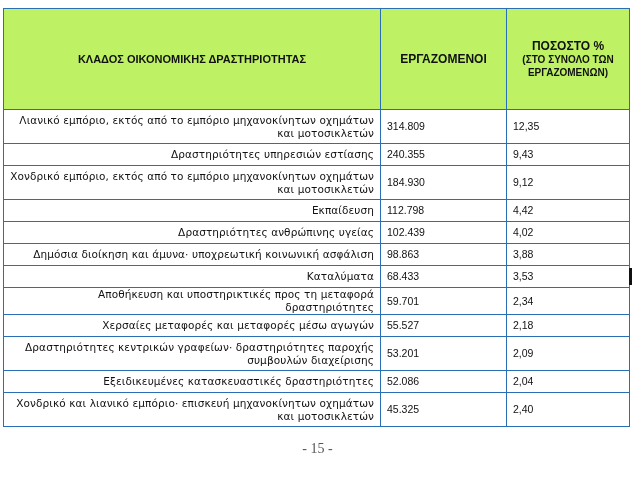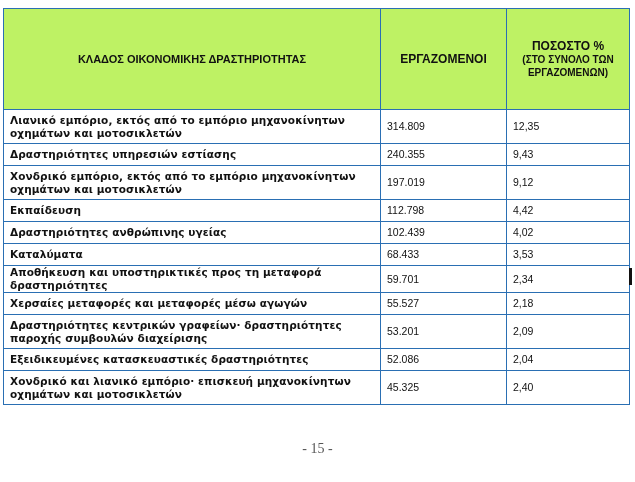--- a/index.html
+++ b/index.html
@@ -22,21 +22,21 @@
     text-align: center;
     vertical-align: middle;
   }
   table.stats th.c1 { font-size: 11px; }
   table.stats th.c2 { font-size: 12px; }
   table.stats th.c3 { font-size: 12px; line-height: 14px; }
   table.stats th.c3 .sub { display: block; font-size: 10px; line-height: 13px; }
   col.w1 { width: 377px; }
   col.w2 { width: 126px; }
   col.w3 { width: 123px; }
-  td.label { text-align: left; letter-spacing: 0.1px; font-weight: bold; }
+  td.label { text-align: right; letter-spacing: 0.1px; }
   td.num { text-align: left; font-size: 12.5px; font-family: "Liberation Sans", sans-serif; }
   tr.r1 td { height: 33px; }
   tr.r0 td { height: 21px; }
   .cursor-mark { position: absolute; left: 629px; top: 268px; width: 3px; height: 17px; background: #111; }
   .page-number { position: absolute; left: 0; width: 635px; top: 441px; text-align: center; font-family: "Liberation Serif", serif; font-size: 14px; color: #555; }
 </style>
 </head>
 <body>
 
 <table class="stats">
@@ -61,32 +61,37 @@
       <td class="num">314.809</td>
       <td class="num">12,35</td>
     </tr>
     <tr class="r0">
       <td class="label">Δραστηριότητες υπηρεσιών εστίασης</td>
       <td class="num">240.355</td>
       <td class="num">9,43</td>
     </tr>
     <tr class="r1">
       <td class="label">Χονδρικό εμπόριο, εκτός από το εμπόριο μηχανοκίνητων οχημάτων και μοτοσικλετών</td>
-      <td class="num">197.019</td>
+      <td class="num">184.930</td>
       <td class="num">9,12</td>
     </tr>
     <tr class="r0">
       <td class="label">Εκπαίδευση</td>
       <td class="num">112.798</td>
       <td class="num">4,42</td>
     </tr>
     <tr class="r0">
       <td class="label">Δραστηριότητες ανθρώπινης υγείας</td>
       <td class="num">102.439</td>
       <td class="num">4,02</td>
+    </tr>
+    <tr class="r0">
+      <td class="label">Δημόσια διοίκηση και άμυνα· υποχρεωτική κοινωνική ασφάλιση</td>
+      <td class="num">98.863</td>
+      <td class="num">3,88</td>
     </tr>
     <tr class="r0">
       <td class="label">Καταλύματα</td>
       <td class="num">68.433</td>
       <td class="num">3,53</td>
     </tr>
     <tr class="r0">
       <td class="label">Αποθήκευση και υποστηρικτικές προς τη μεταφορά δραστηριότητες</td>
       <td class="num">59.701</td>
       <td class="num">2,34</td>

